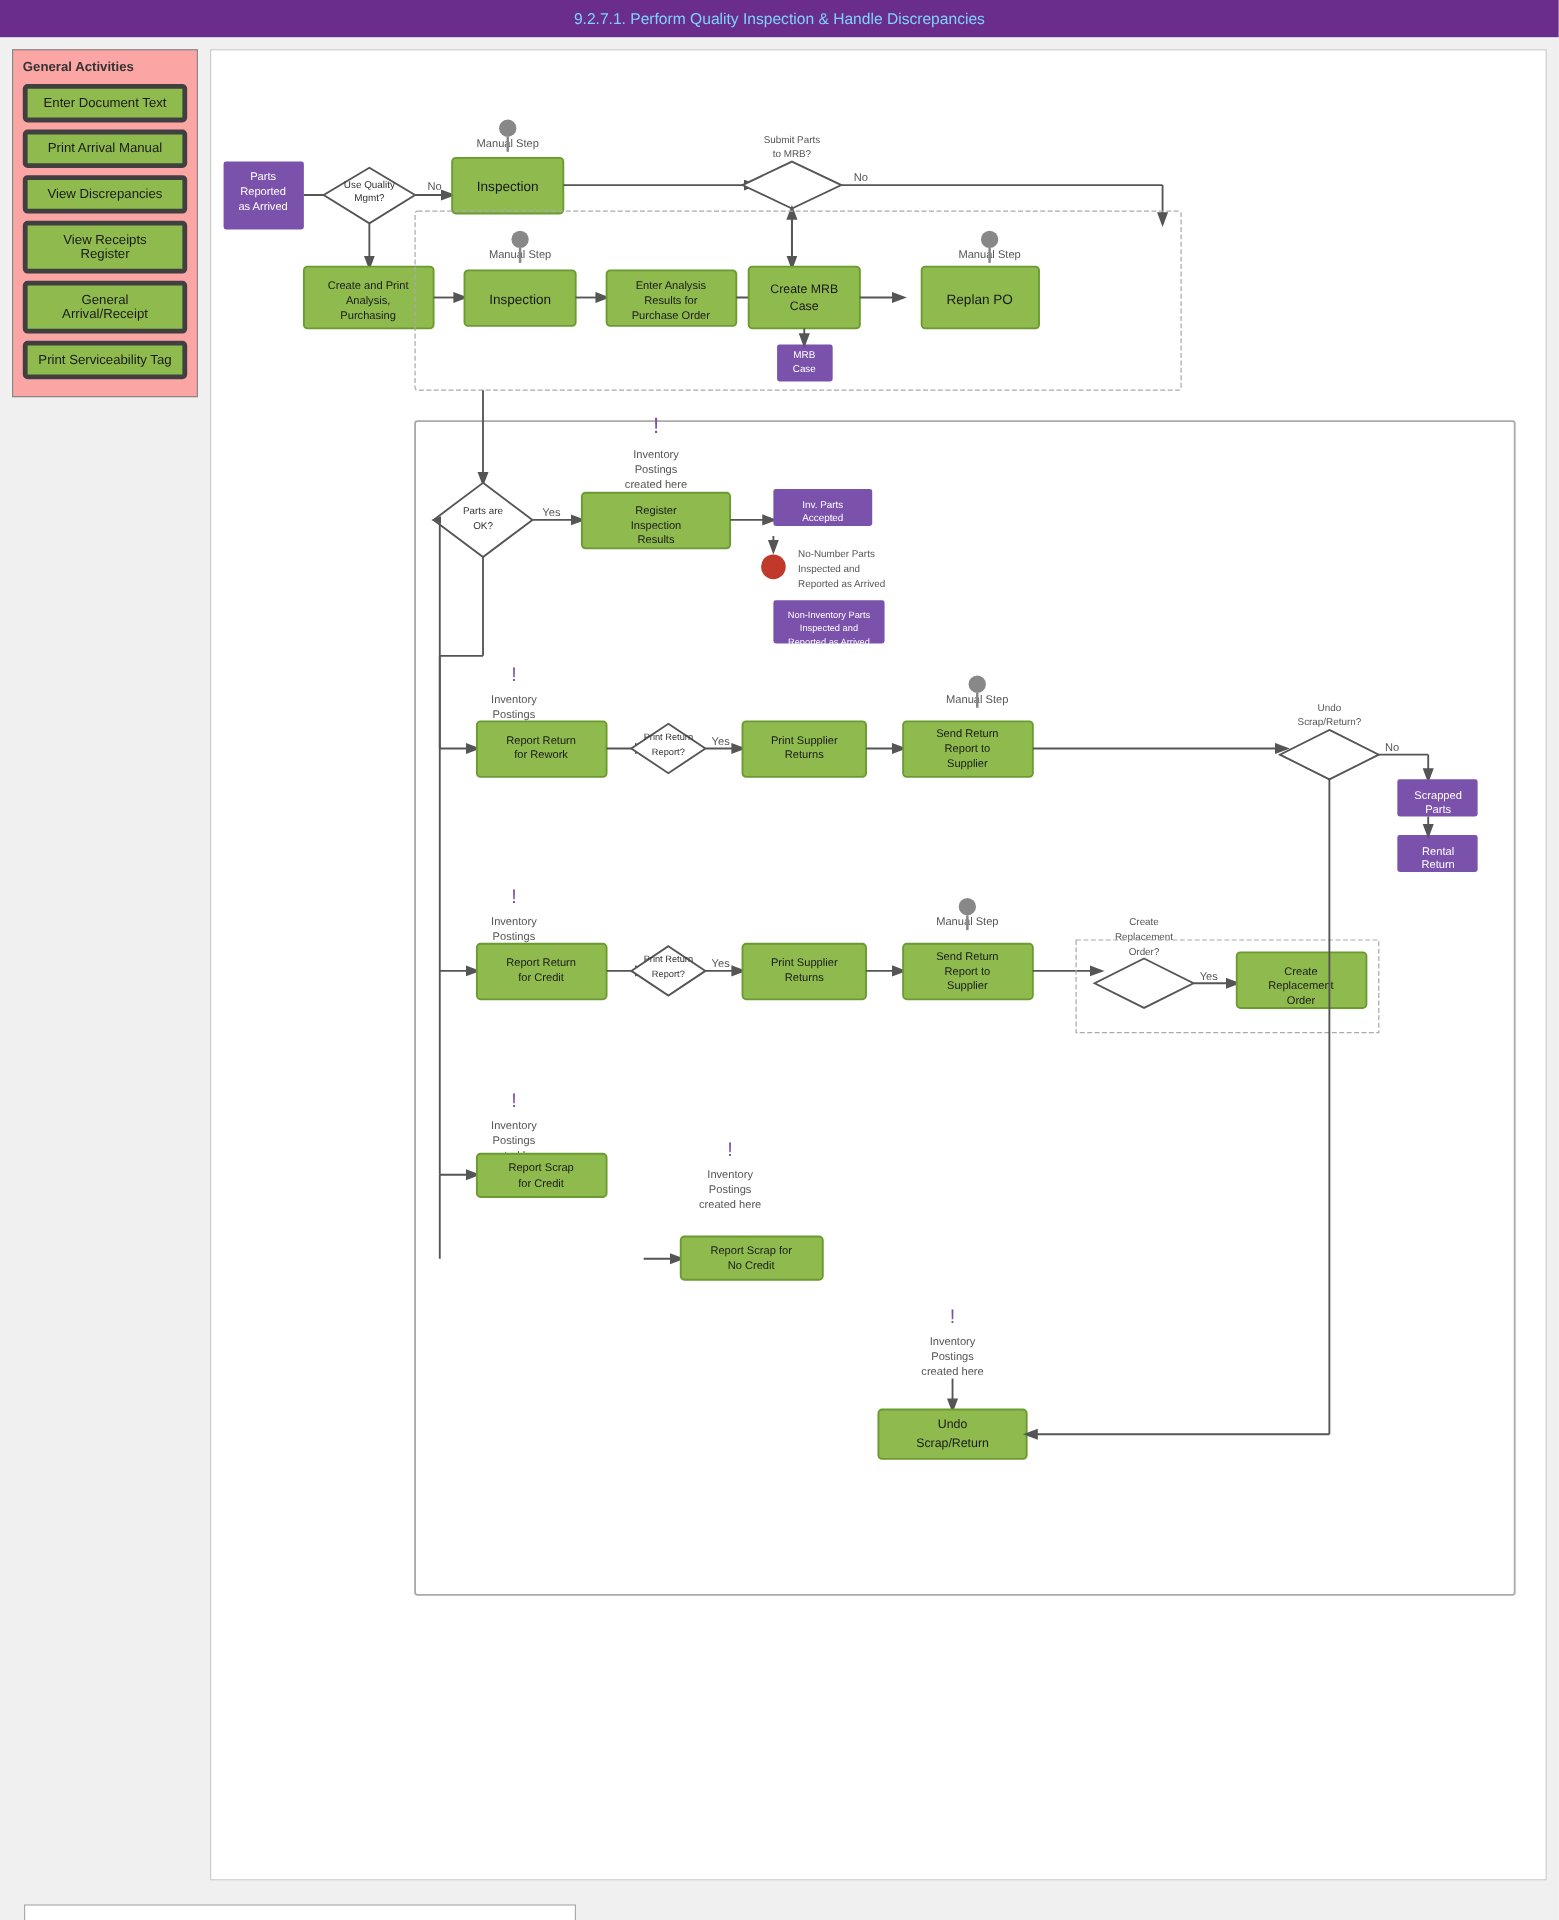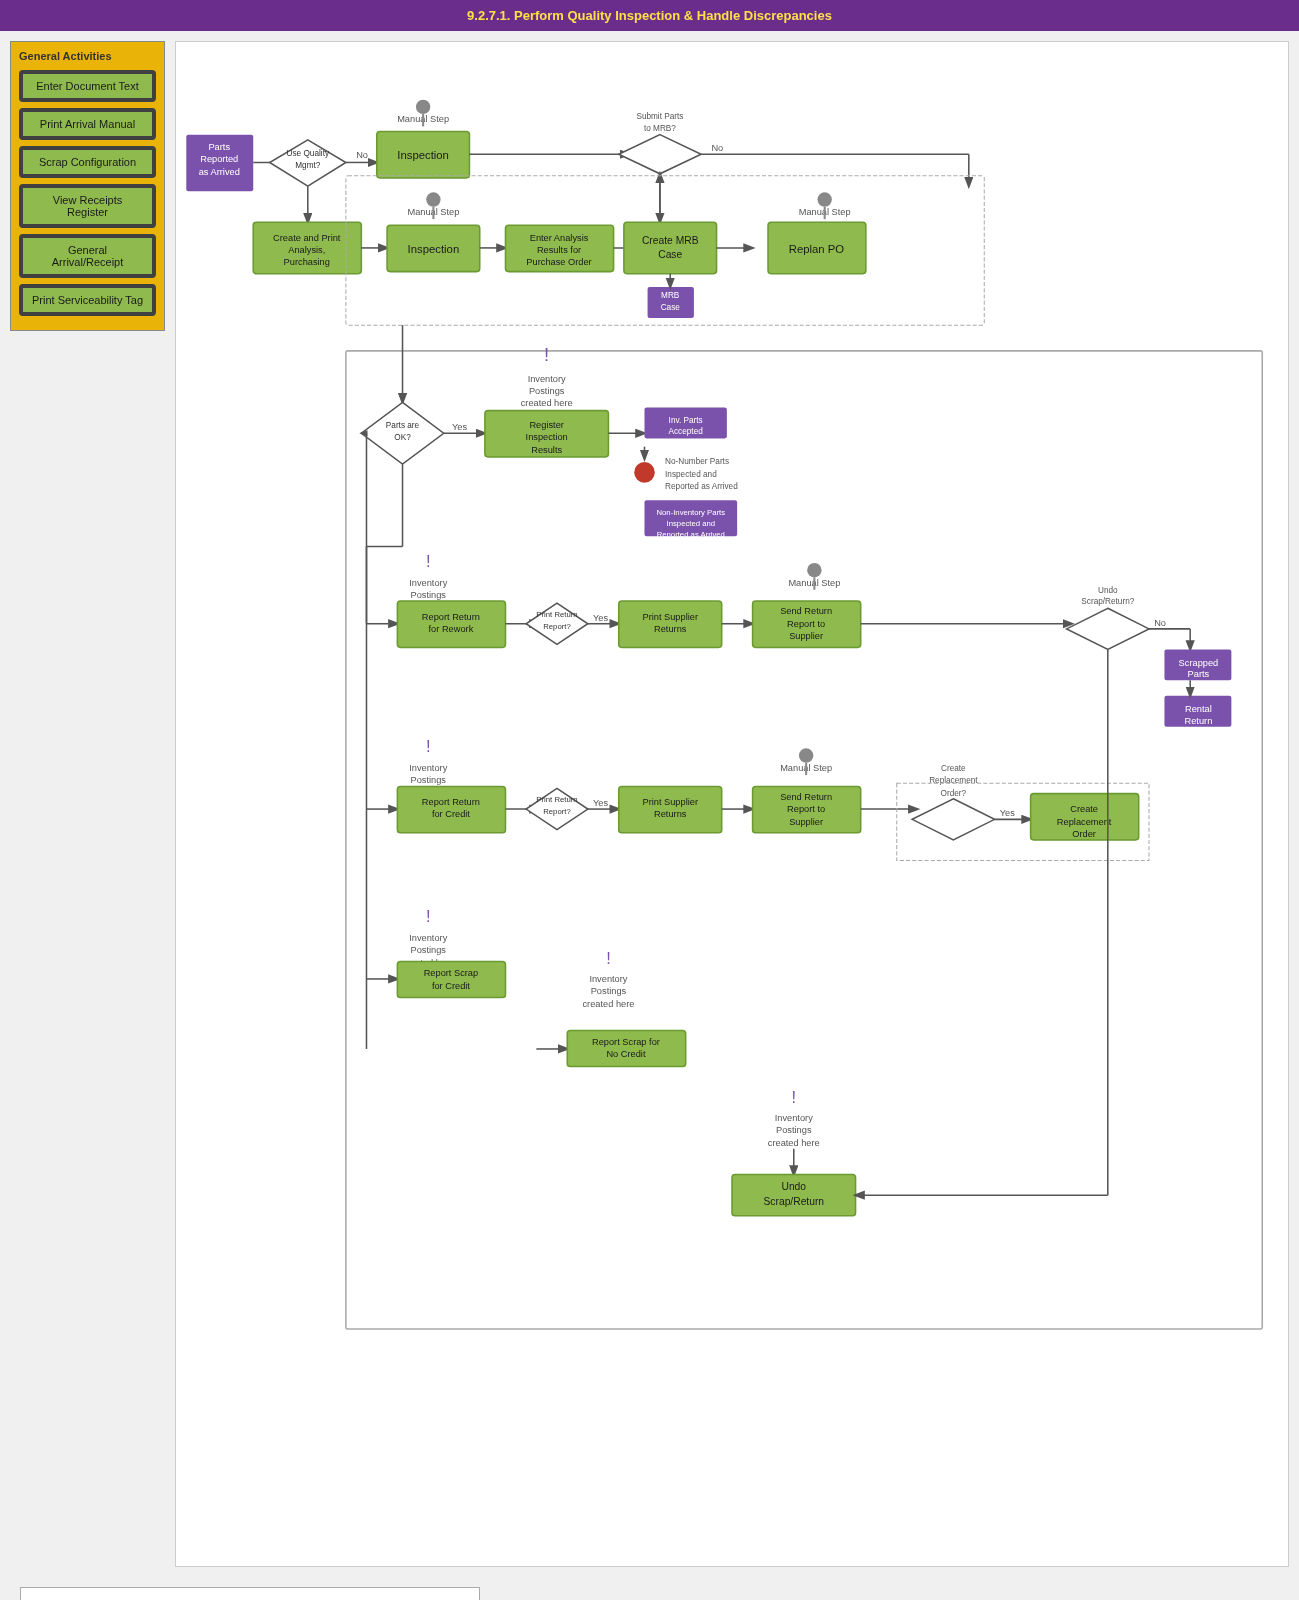--- a/index.html
+++ b/index.html
@@ -4,39 +4,39 @@
   <style>
     * { box-sizing: border-box; margin: 0; padding: 0; }
     body {
       font-family: Arial, sans-serif;
       background: #f0f0f0;
       width: 1299px;
       min-height: 1600px;
     }
     .page-header {
       background: #6b2d8b;
-      color: #fde047;
+      color: #7dd3fc;
       text-align: center;
       padding: 8px;
       font-size: 13px;
-      font-weight: bold;
+      font-weight: normal;
     }
     .main-content {
       display: flex;
       padding: 10px;
       gap: 10px;
     }
     
     .sidebar {
       width: 155px;
       flex-shrink: 0;
     }
     .sidebar-box {
       border: 1px solid #888;
-      background: #eab308;
+      background: #fca5a5;
       padding: 8px;
     }
     .sidebar-title {
       font-size: 11px;
       font-weight: bold;
       margin-bottom: 8px;
       color: #333;
     }
     .sidebar-btn {
       background: #8fba4e;
@@ -82,21 +82,21 @@
   <span>9.2.7.1. Perform Quality Inspection &amp; Handle Discrepancies</span>
 </div>
 
 <div class="main-content">
 
   <div class="sidebar">
     <div class="sidebar-box">
       <div class="sidebar-title">General Activities</div>
       <div class="sidebar-btn">Enter Document Text</div>
       <div class="sidebar-btn">Print Arrival Manual</div>
-      <div class="sidebar-btn">Scrap Configuration</div>
+      <div class="sidebar-btn">View Discrepancies</div>
       <div class="sidebar-btn">View Receipts Register</div>
       <div class="sidebar-btn">General Arrival/Receipt</div>
       <div class="sidebar-btn">Print Serviceability Tag</div>
     </div>
   </div>
 
   <div class="diagram">
     <div class="diagram-inner">
       <svg class="flow" viewBox="0 0 1080 1480" xmlns="http://www.w3.org/2000/svg">
         <defs>

